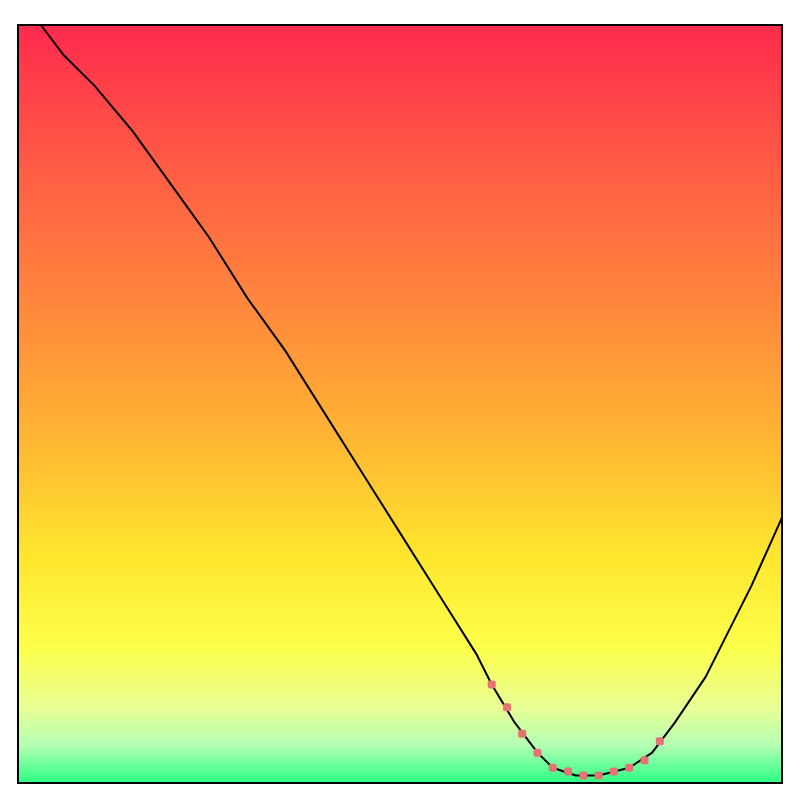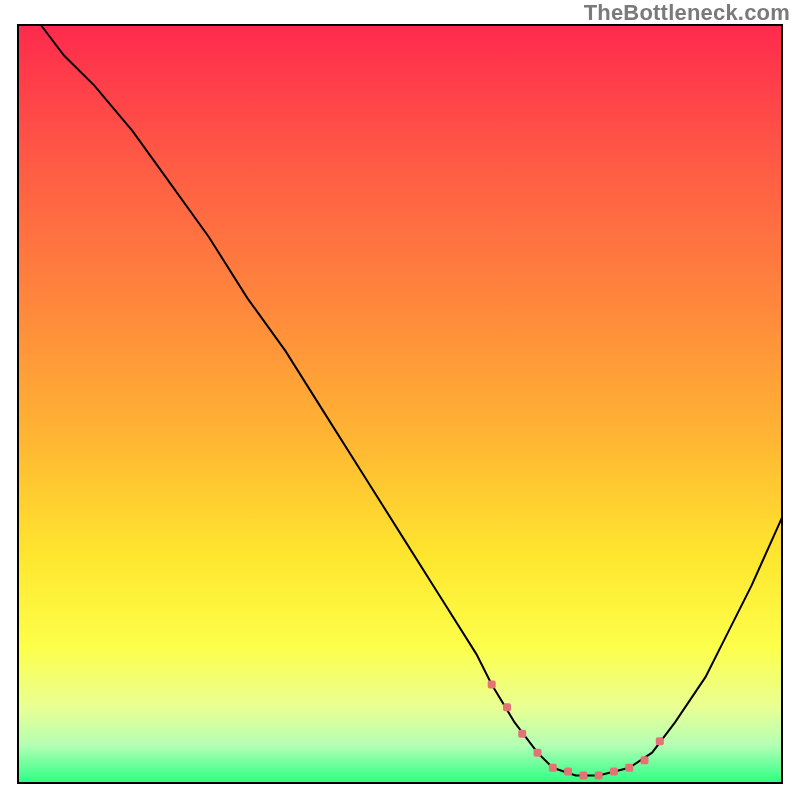--- a/index.html
+++ b/index.html
@@ -28,21 +28,20 @@
   svg {
     position: absolute;
     left: 0;
     top: 0;
   }
 </style>
 </head>
 <body>
 <div class="wrap">
 
-  <div class="watermark">TheBottleneck.com</div>
 
   <svg id="chart-svg" width="800" height="800" viewBox="0 0 800 800">
     <defs>
       <linearGradient id="bg-grad" x1="0" y1="0" x2="0" y2="1">
 
       <stop offset="0%" stop-color="#ff2a4d"></stop>
           <stop offset="18%" stop-color="#ff5a45"></stop>
           <stop offset="38%" stop-color="#ff8a3c"></stop>
           <stop offset="55.00000000000001%" stop-color="#ffb733"></stop>
           <stop offset="70%" stop-color="#ffe62e"></stop>

